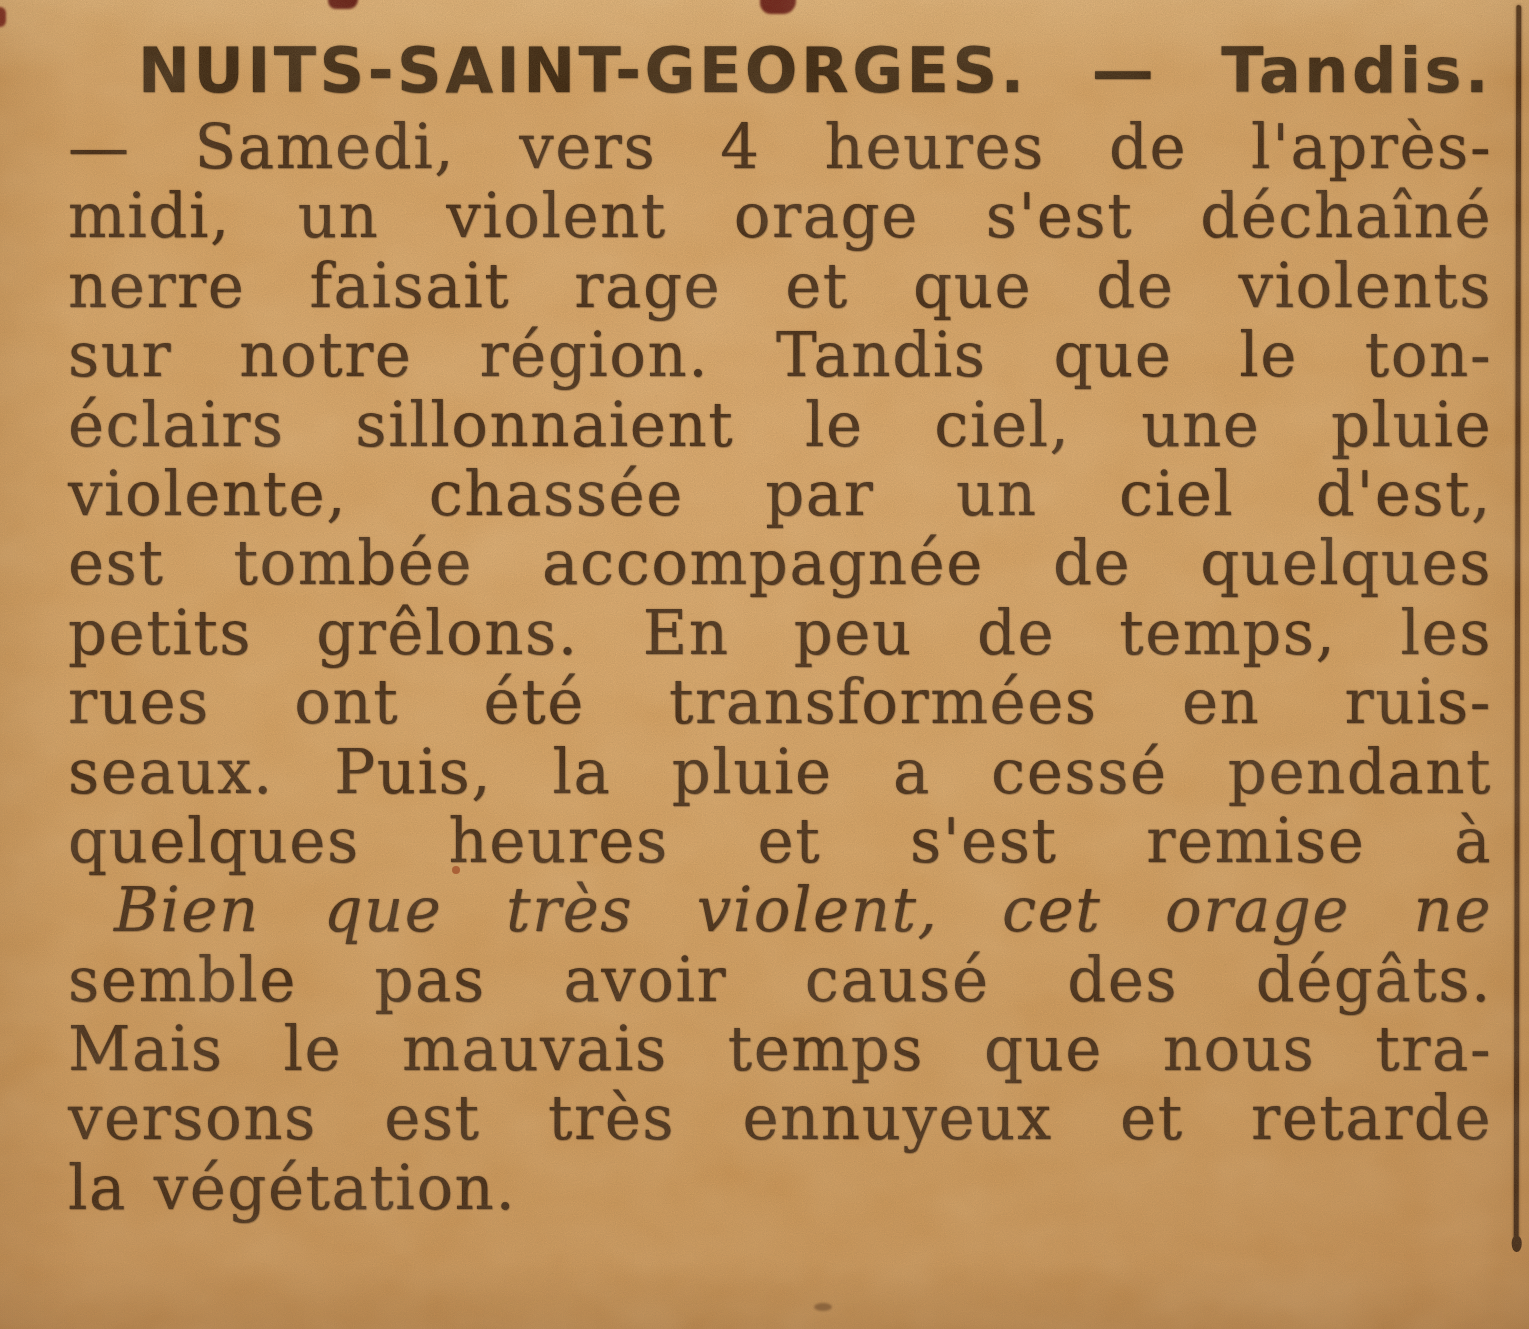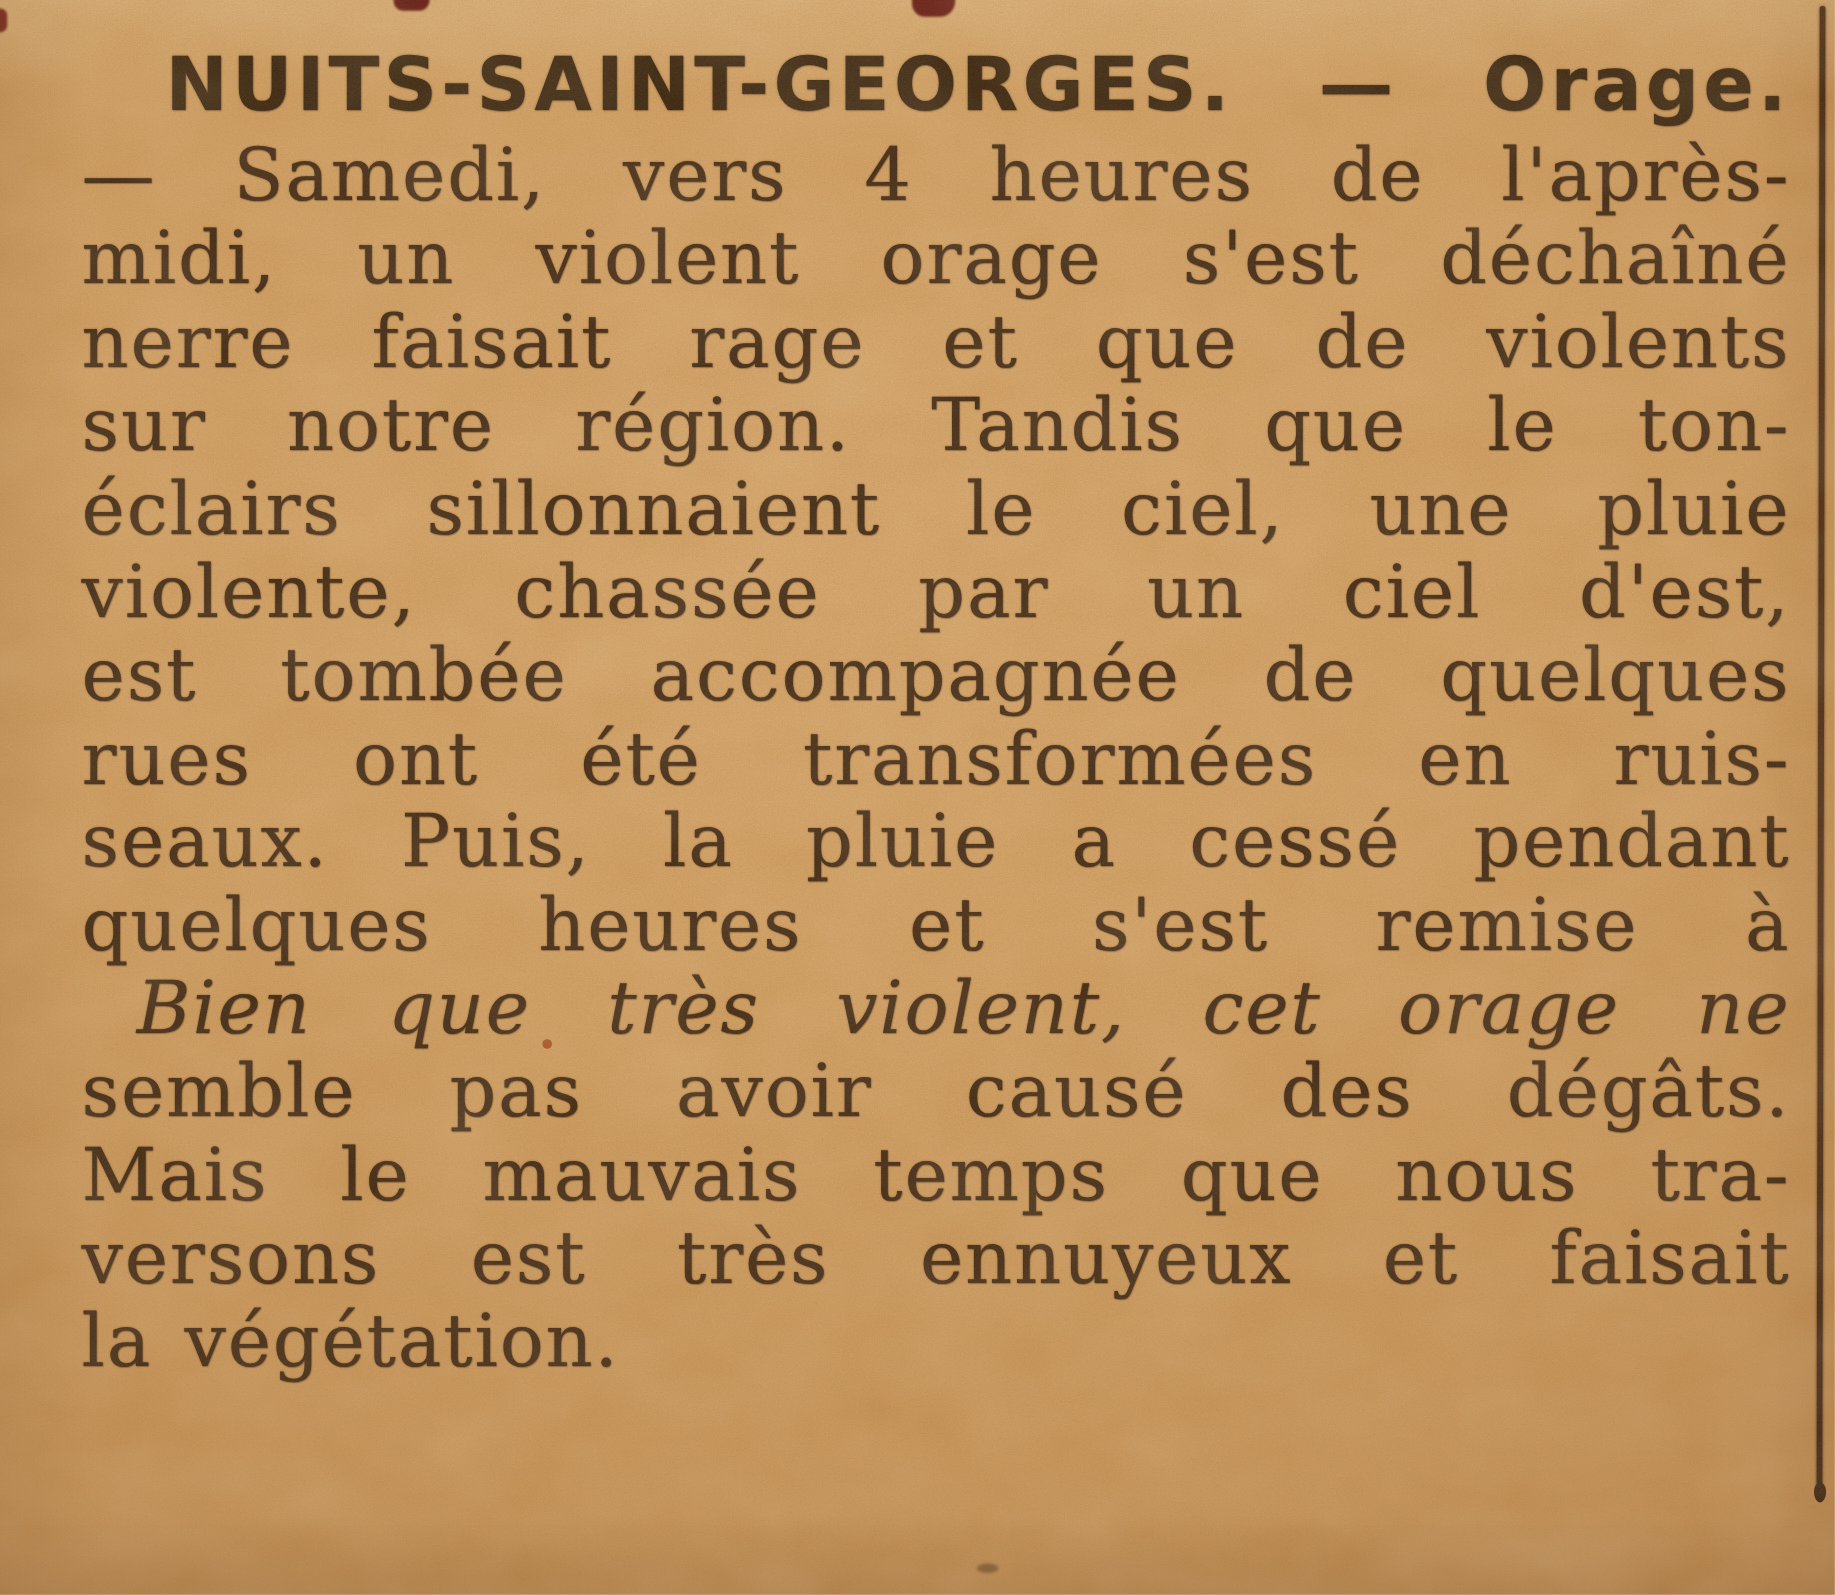--- a/index.html
+++ b/index.html
@@ -73,36 +73,37 @@
 </style>
 </head>
 <body>
 
 <div class="sheen"></div>
 
 <div class="article">
   <div class="headline">
     <span>NUITS-SAINT-GEORGES.</span>
     <span>—</span>
-    <span>Orage.</span>
+    <span>Tandis.</span>
   </div>
   <div class="line">— Samedi, vers 4 heures de l'après-</div>
   <div class="line">midi, un violent orage s'est déchaîné</div>
   <div class="line">nerre faisait rage et que de violents</div>
   <div class="line">sur notre région. Tandis que le ton-</div>
   <div class="line">éclairs sillonnaient le ciel, une pluie</div>
   <div class="line">violente, chassée par un ciel d'est,</div>
   <div class="line">est tombée accompagnée de quelques</div>
+  <div class="line">petits grêlons. En peu de temps, les</div>
   <div class="line">rues ont été transformées en ruis-</div>
   <div class="line">seaux. Puis, la pluie a cessé pendant</div>
   <div class="line">quelques heures et s'est remise à</div>
   <div class="line indent">Bien que très violent, cet orage ne</div>
   <div class="line">semble pas avoir causé des dégâts.</div>
   <div class="line">Mais le mauvais temps que nous tra-</div>
-  <div class="line">versons est très ennuyeux et faisait</div>
+  <div class="line">versons est très ennuyeux et retarde</div>
   <div class="line para-end">la végétation.</div>
 </div>
 
 <div class="column-rule">
   <div class="rule-end"></div>
 </div>
 
 <div class="speck s1"></div>
 <div class="speck s2"></div>
 <div class="speck s3"></div>

